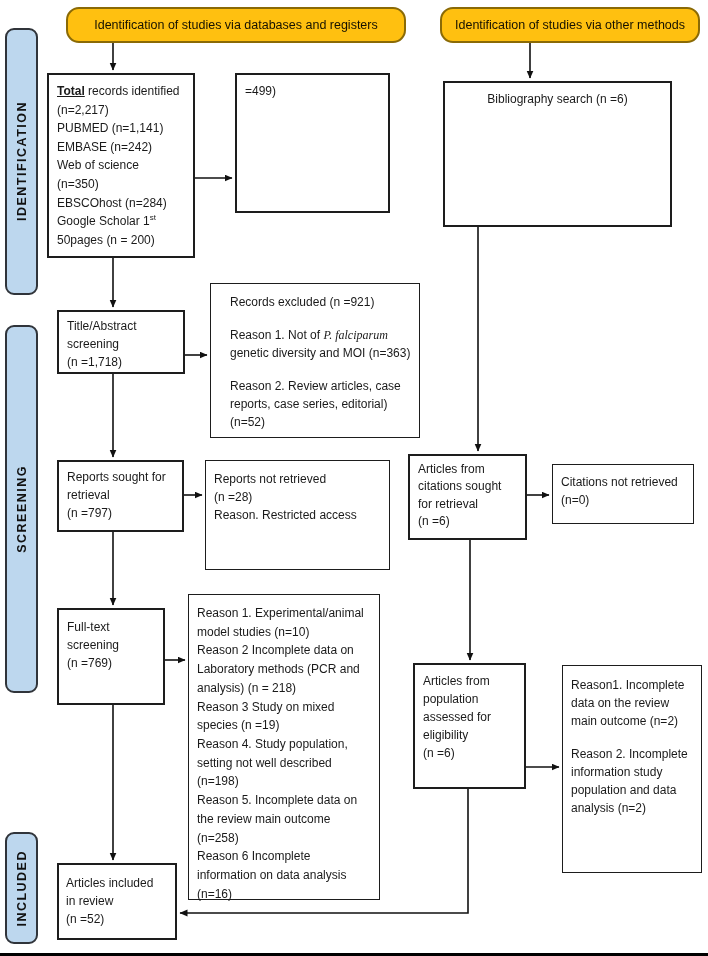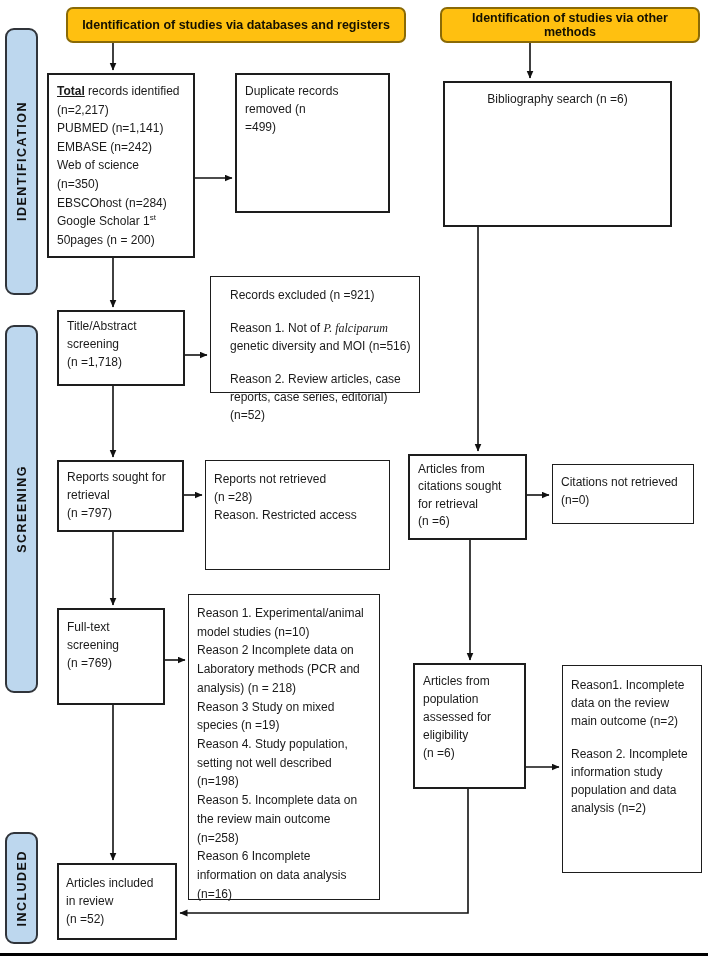--- a/index.html
+++ b/index.html
@@ -15,23 +15,23 @@
     font-size:12px;line-height:1.5;padding:7px 8px;box-sizing:border-box;z-index:2;
   }
   .thin{border-width:1.5px;}
   .fbox p{margin:0 0 15px 0;}
   .fbox p:last-child{margin-bottom:0;}
   .it{font-style:italic;font-family:Liberation Serif, serif;}
   .bd{font-weight:bold;text-decoration:underline;}
   sup{font-size:8px;}
   
   .hdr{
-    position:absolute;background:#FFC010;border:2px solid #8a6a06;border-radius:7px;
+    position:absolute;background:#FFC010;border:2px solid #8a6a06;border-radius:13px;
     display:flex;align-items:center;justify-content:center;text-align:center;
-    font-weight:bold;font-size:12.5px;color:#151100;padding:2px 8px;box-sizing:border-box;z-index:2;
+    font-weight:normal;font-size:12.5px;color:#151100;padding:2px 8px;box-sizing:border-box;z-index:2;
   }
   
   .pill{
     position:absolute;background:#BDD7EE;border:2px solid #30343a;border-radius:9px;
     display:flex;align-items:center;justify-content:center;box-sizing:border-box;z-index:2;
   }
   .pill span{
     writing-mode:vertical-rl;transform:rotate(180deg);
     font-weight:bold;font-size:12.5px;letter-spacing:1.5px;color:#111;white-space:nowrap;
   }
@@ -87,37 +87,36 @@
     <div>PUBMED (n=1,141)</div>
     <div>EMBASE (n=242)</div>
     <div>Web of science</div>
     <div>(n=350)</div>
     <div>EBSCOhost (n=284)</div>
     <div><span>Google Scholar 1</span><sup>st</sup></div>
     <div>50pages (n = 200)</div>
   </div>
 
   <div class="fbox" style="left:235px;top:73px;width:155px;height:140px;">
-    <div>Duplicate records removed (n</div>
     <div>=499)</div>
   </div>
 
   <div class="fbox center" style="left:443px;top:81px;width:229px;height:146px;">
     <div>Bibliography search (n =6)</div>
   </div>
 
-  <div class="fbox" style="left:57px;top:310px;width:128px;height:76px;padding-top:5px;">
+  <div class="fbox" style="left:57px;top:310px;width:128px;height:64px;padding-top:5px;">
     <div>Title/Abstract</div>
     <div>screening</div>
     <div>(n =1,718)</div>
   </div>
 
-  <div class="fbox thin" style="left:210px;top:276px;width:210px;height:117px;padding-top:9px;padding-left:19px;">
+  <div class="fbox thin" style="left:210px;top:283px;width:210px;height:155px;padding-top:9px;padding-left:19px;">
     <p>Records excluded (n =921)</p>
-    <p><span>Reason 1. Not of </span><span class="it">P. falciparum</span><span> genetic diversity and MOI (n=516)</span></p>
+    <p><span>Reason 1. Not of </span><span class="it">P. falciparum</span><span> genetic diversity and MOI (n=363)</span></p>
     <p>Reason 2. Review articles, case reports, case series, editorial) (n=52)</p>
   </div>
 
   <div class="fbox" style="left:57px;top:460px;width:127px;height:72px;padding-top:6px;">
     <div>Reports sought for</div>
     <div>retrieval</div>
     <div>(n =797)</div>
   </div>
 
   <div class="fbox thin" style="left:205px;top:460px;width:185px;height:110px;padding-top:9px;">

